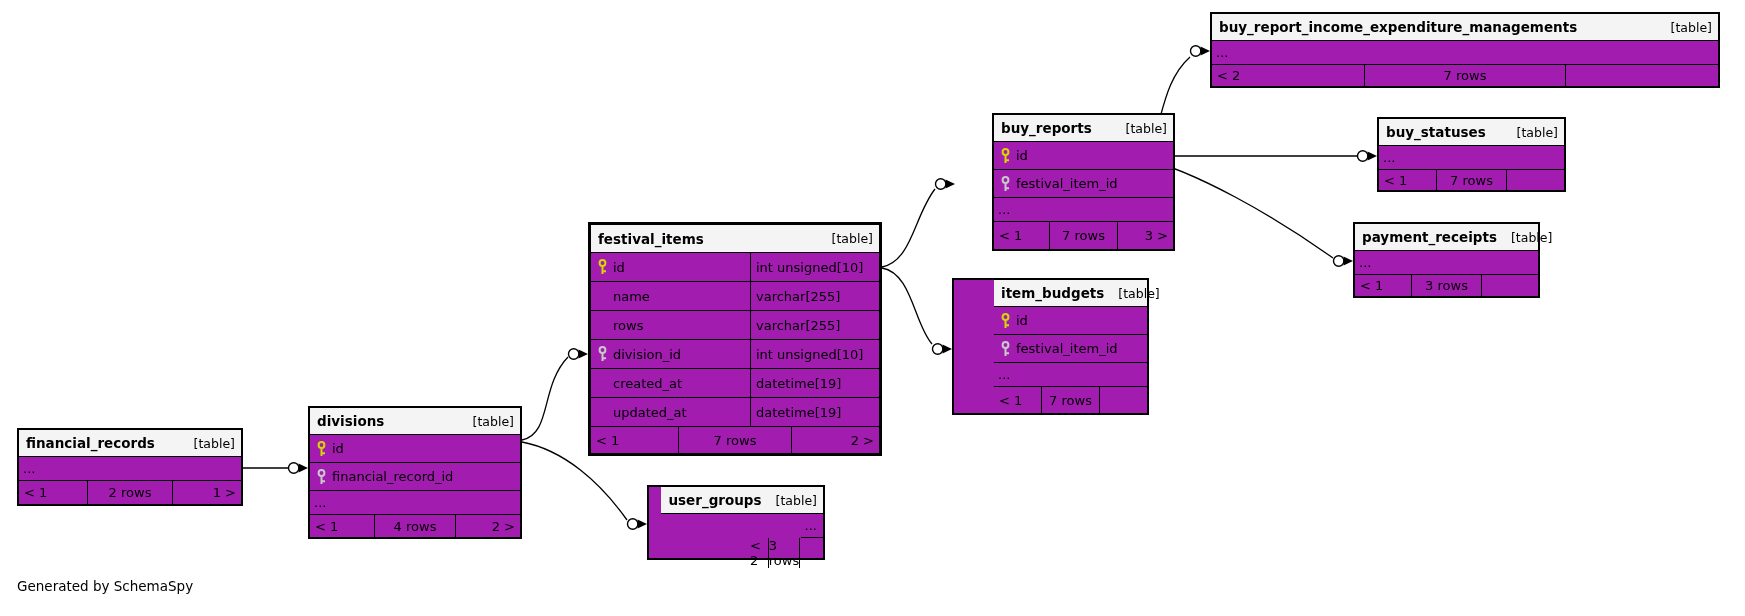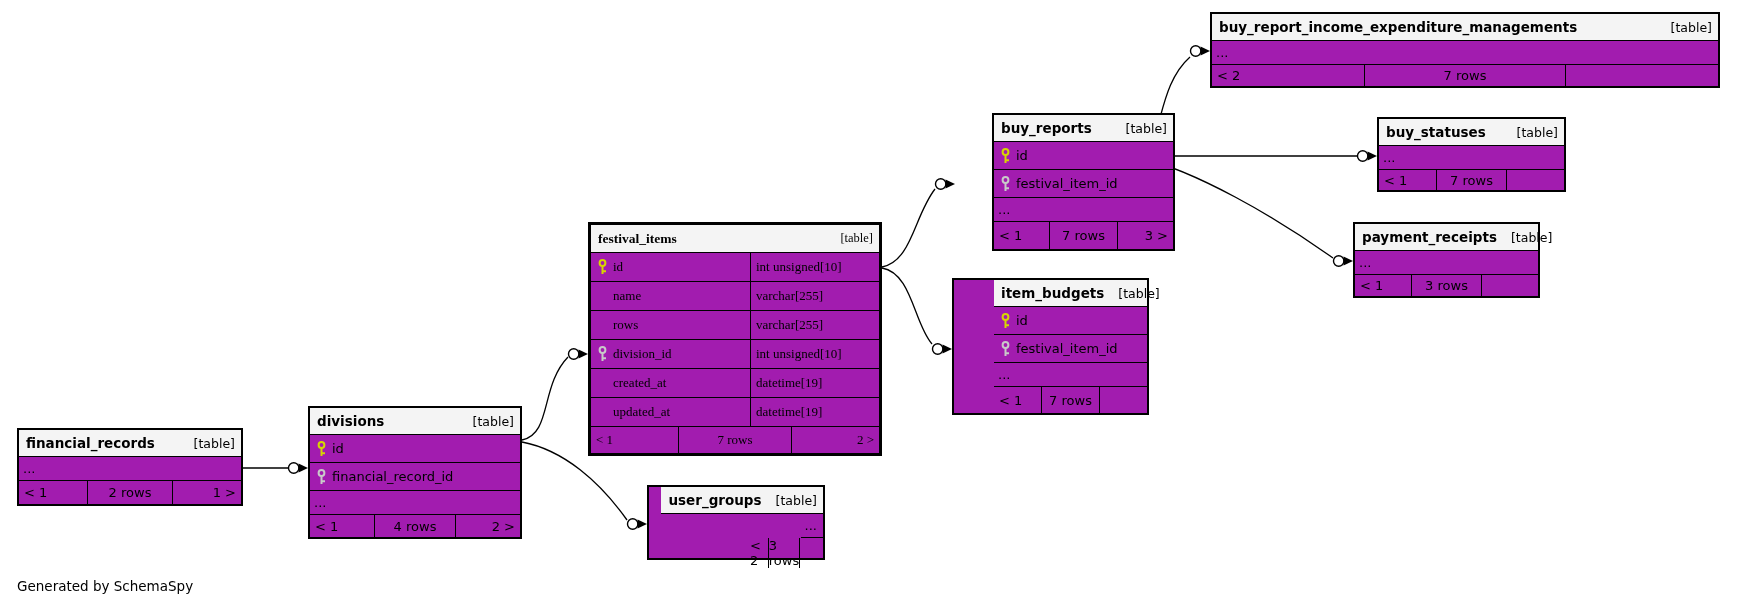--- a/index.html
+++ b/index.html
@@ -15,21 +15,21 @@
   svg.rels { position: absolute; left: 0; top: 0; }
   svg.rels path.link { fill: none; stroke: var(--bdr); stroke-width: 1.3px; }
   svg.rels circle.card { fill: #fff; stroke: var(--bdr); stroke-width: 1.4px; }
   svg.rels path.head { fill: var(--bdr); stroke: none; }
 
   .tbl {
     position: absolute; background: #a21caf;
     border: 2px solid var(--bdr);
     display: flex; flex-direction: column;
   }
-  .tbl.focus { border-width: 3px; font-family: Liberation Serif, serif; }
+  .tbl.focus { border-width: 3px; }
   .thead {
     height: 27px; flex: none;
     background: var(--hdr);
     border-bottom: 1px solid var(--bdr);
     display: flex; align-items: center; justify-content: space-between;
     padding: 0 6px 0 7px;
   }
   .focus .thead { height: 28px; }
   .tname { font-weight: bold; font-size: 13.5px; white-space: nowrap; }
   .ttag  { font-size: 12.5px; white-space: nowrap; padding-left: 14px; }

